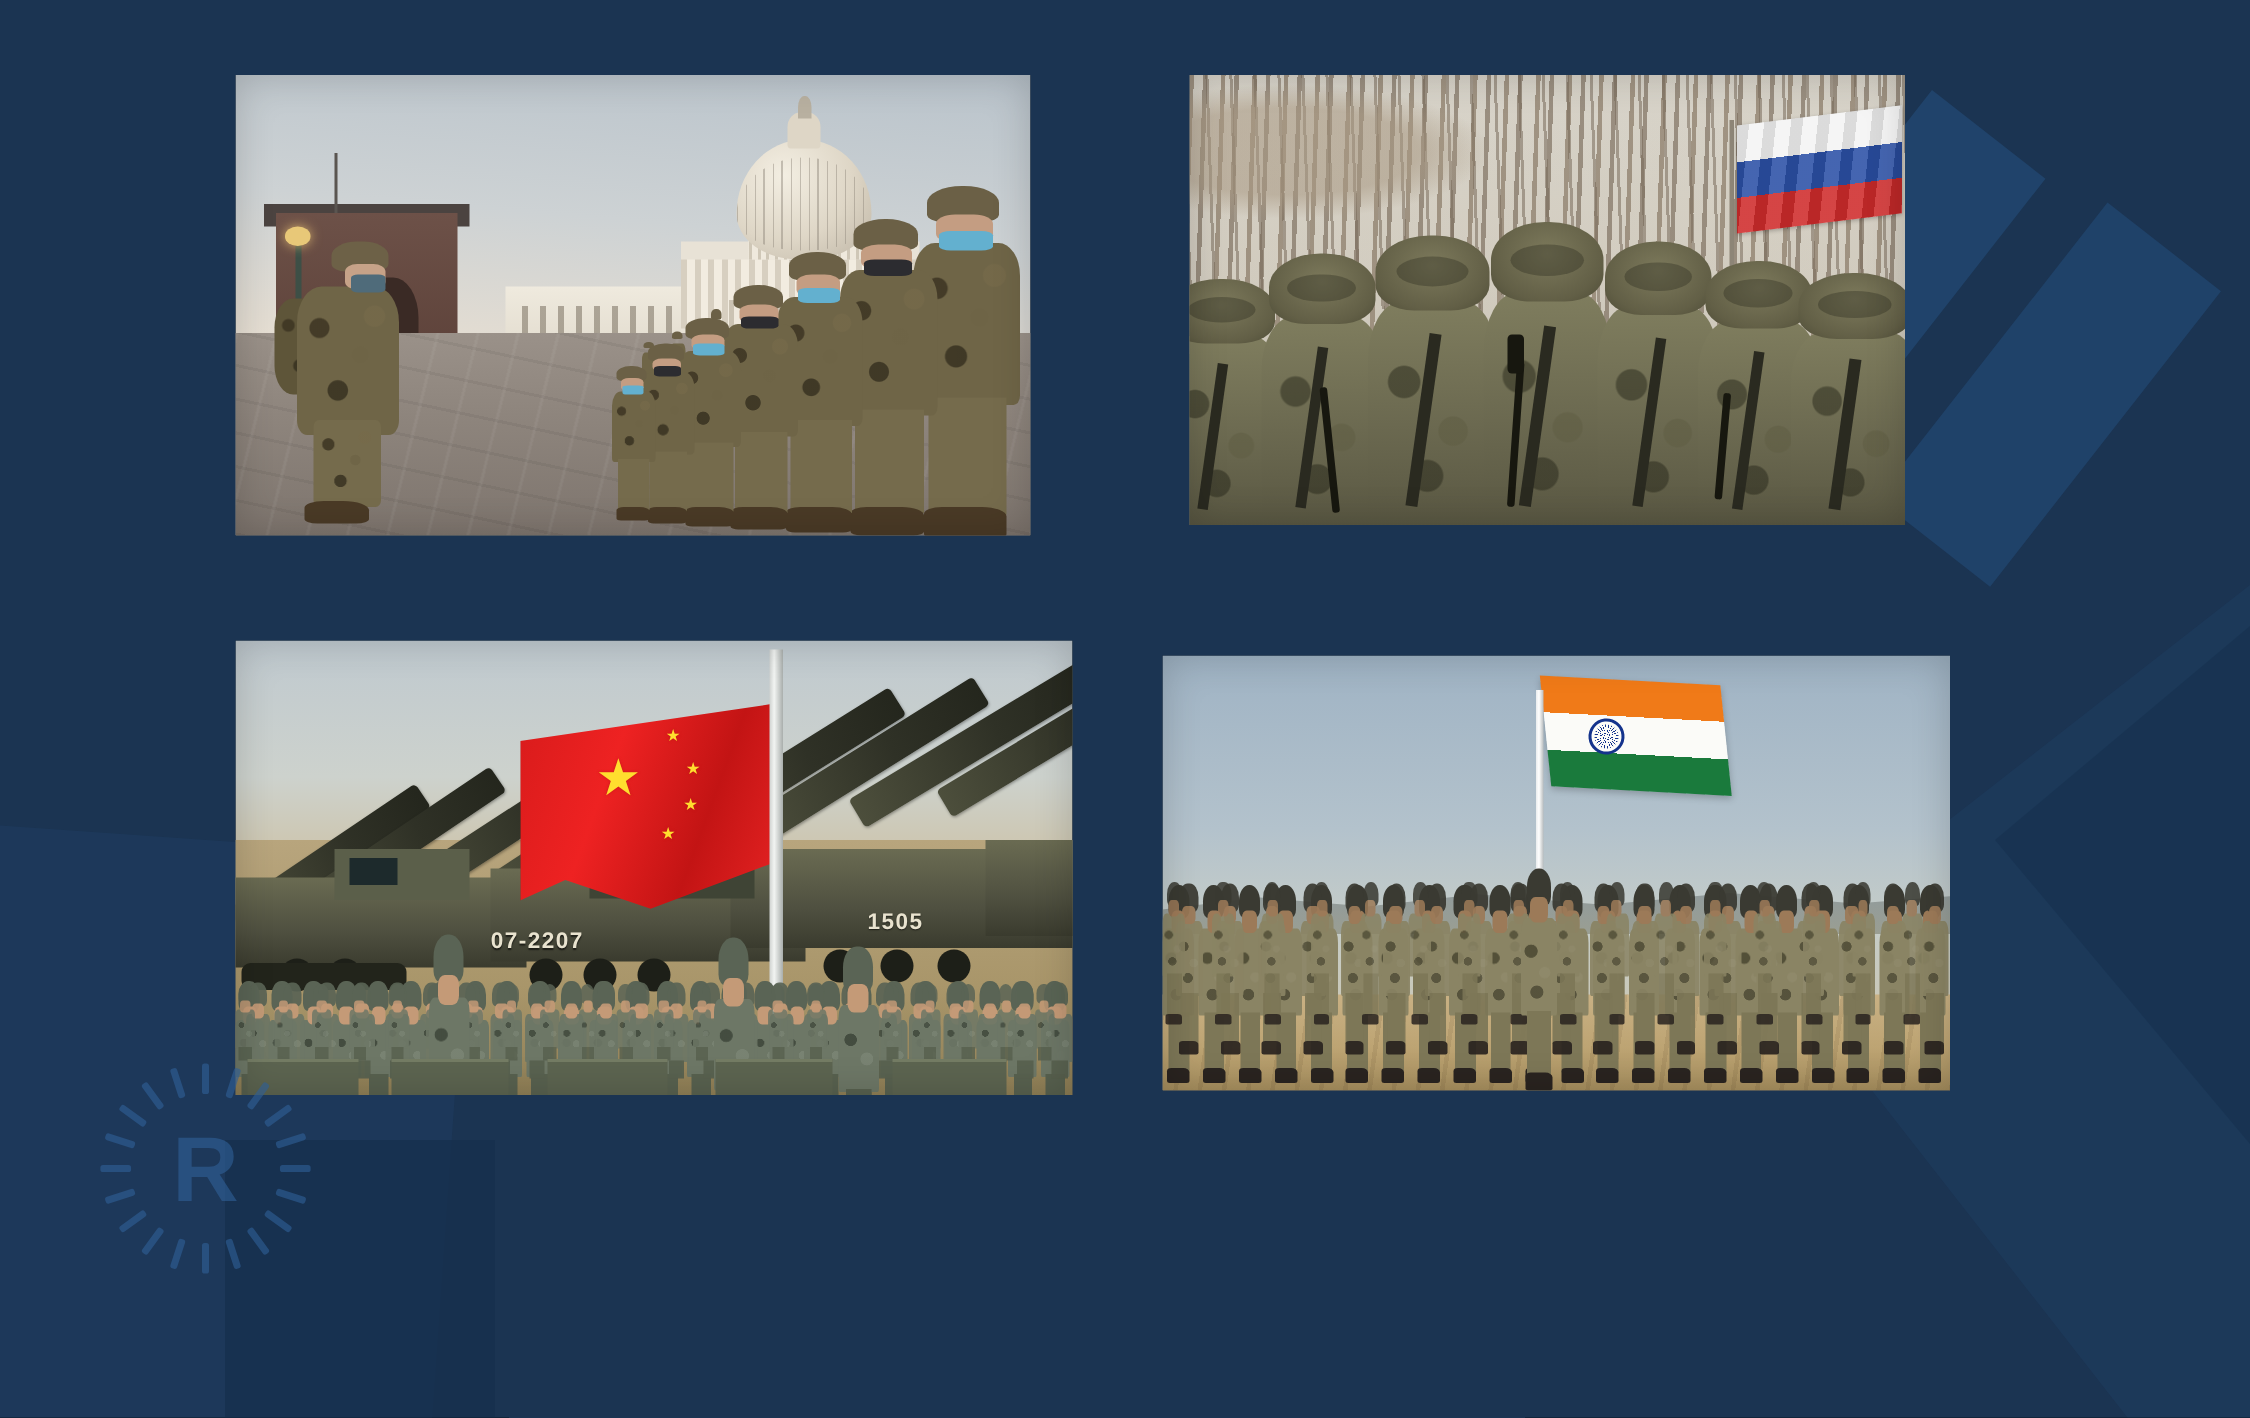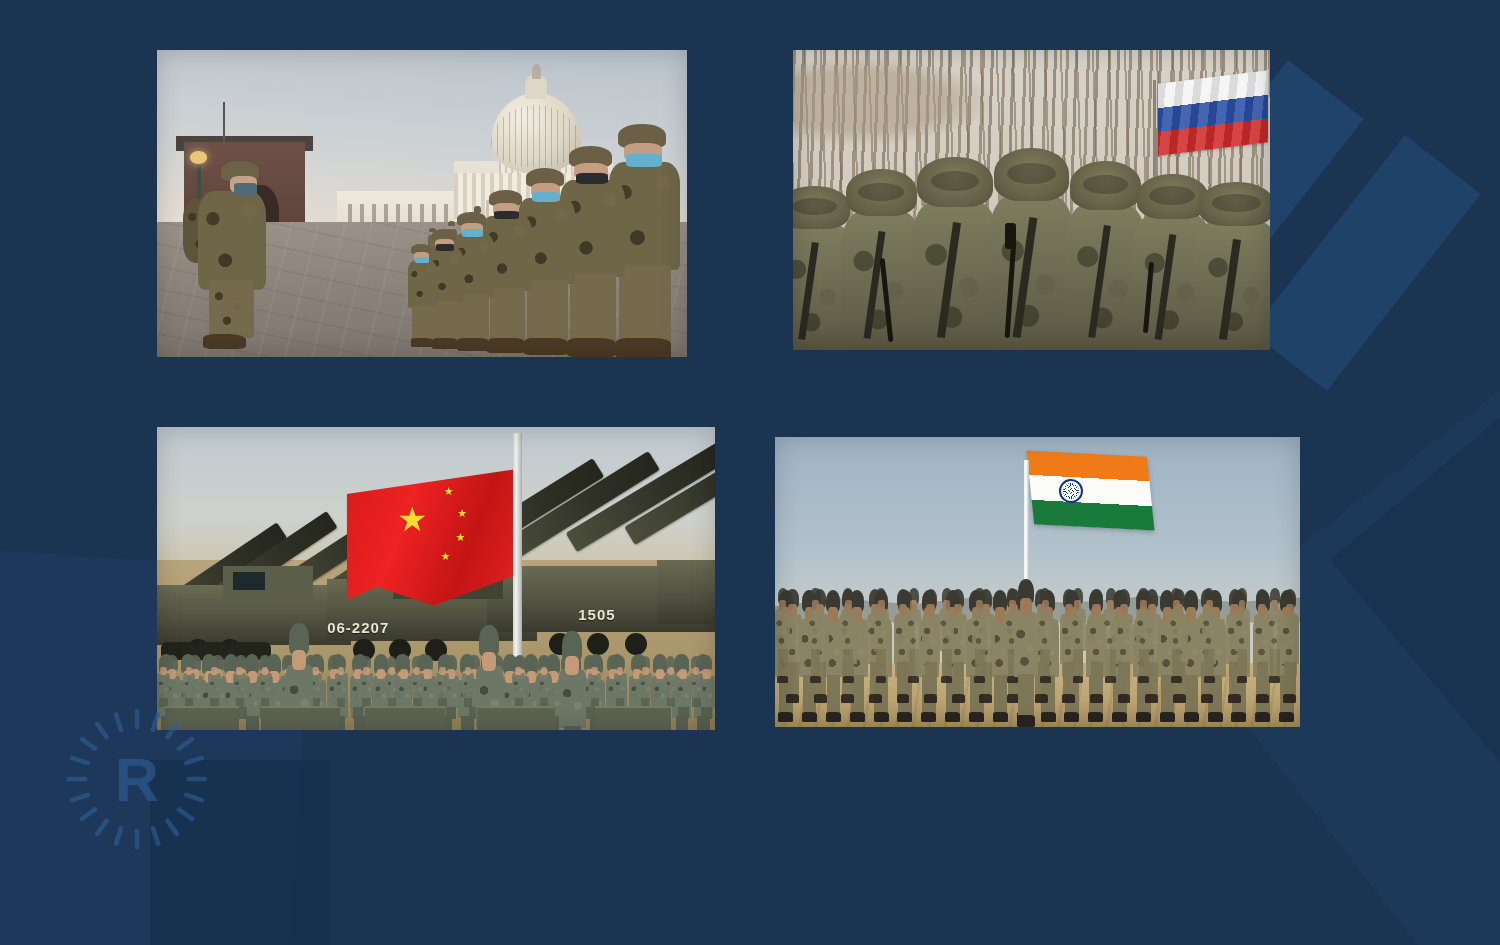--- a/index.html
+++ b/index.html
@@ -552,21 +552,21 @@
 
       <div class="cflag">
         <span class="cstar" style="left:30%;top:24%;font-size:34px;">★</span>
         <span class="cstar" style="left:58%;top:12%;font-size:11px;">★</span>
         <span class="cstar" style="left:66%;top:28%;font-size:11px;">★</span>
         <span class="cstar" style="left:65%;top:46%;font-size:11px;">★</span>
         <span class="cstar" style="left:56%;top:60%;font-size:11px;">★</span>
       </div>
       <div class="cpole"></div>
 
-      <div class="num" style="left:30.5%;top:63.5%;font-size:15px;">06-2207</div>
+      <div class="num" style="left:30.5%;top:63.5%;font-size:15px;">07-2207</div>
       <div class="num" style="left:75.5%;top:59%;font-size:15px;">1505</div>
 
       <div class="troops" id="p3-troops">
           <div class="ptr" style="left:0%;bottom:0%;width:3.6%;height:74%;opacity:1;">
               <div class="tr">
               <div class="camo3"></div>
             </div>
               <div class="lg2"></div>
               <div class="hm"></div>
               <div class="fa"></div>

